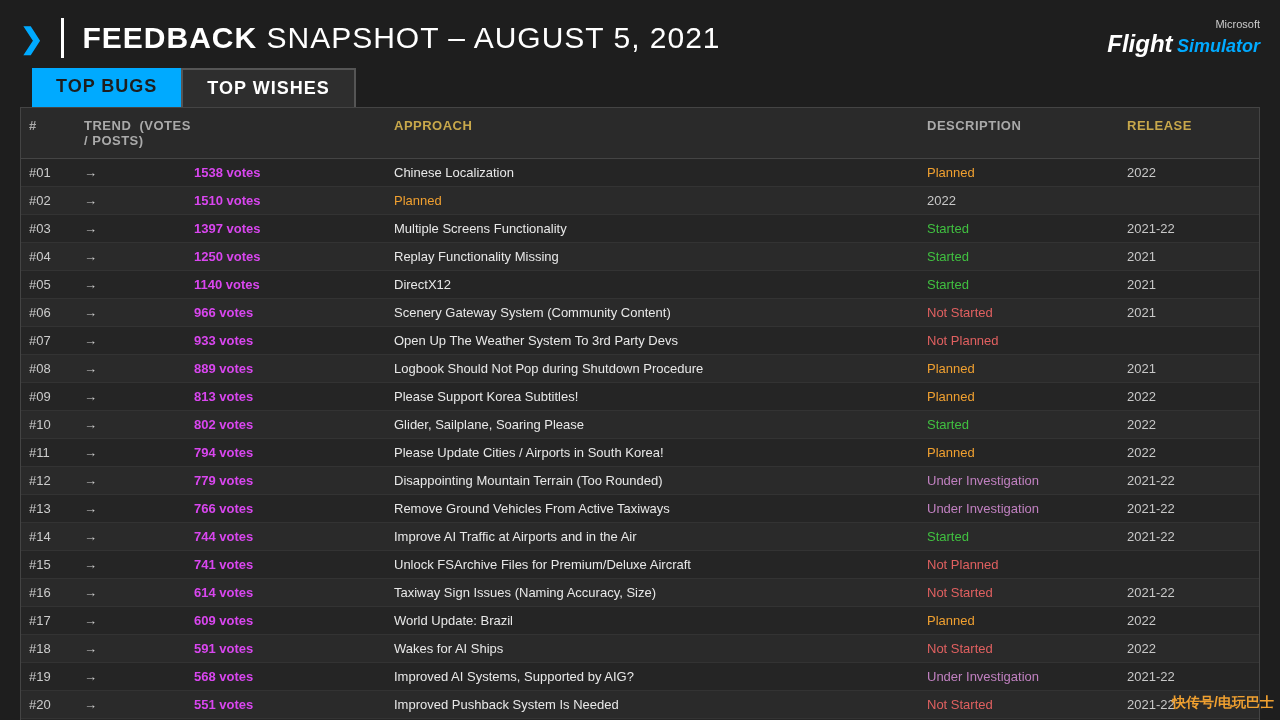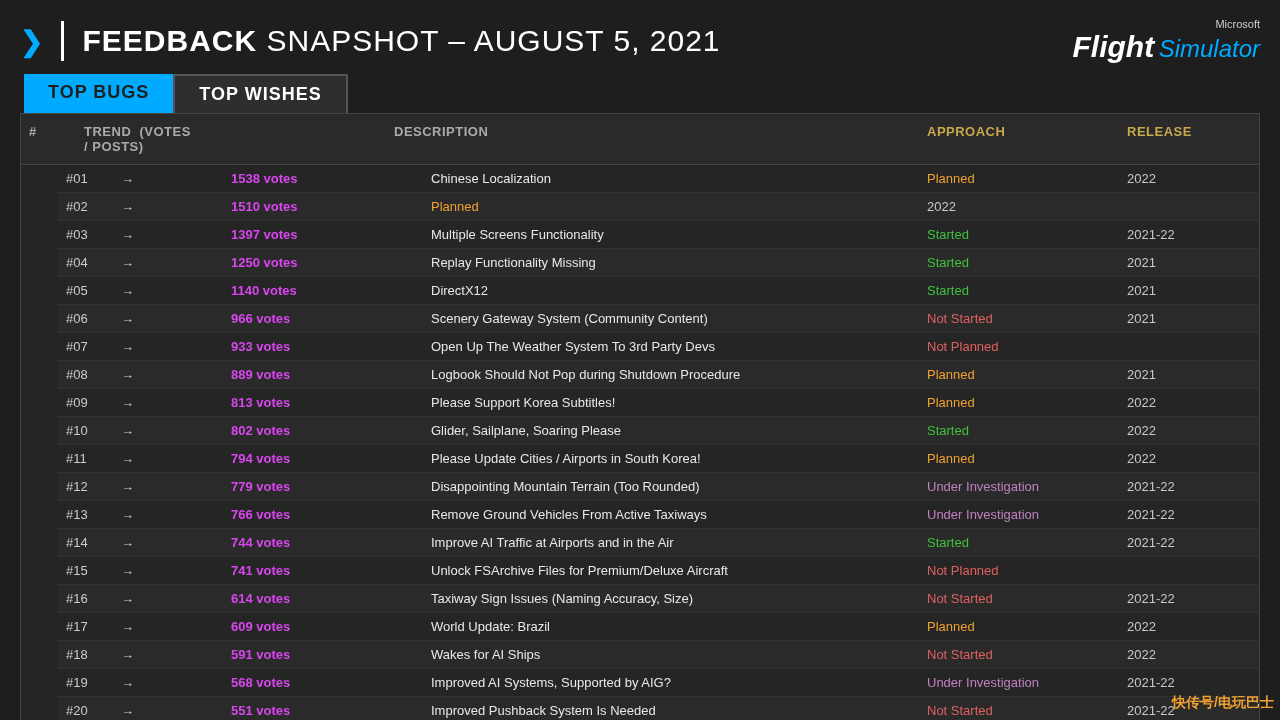--- a/index.html
+++ b/index.html
@@ -67,38 +67,38 @@
       text-align: right;
     }
 
     .logo-microsoft {
       font-size: 11px;
       color: #ccc;
       display: block;
     }
 
     .logo-flight {
-      font-size: 30px;
+      font-size: 24px;
       font-style: italic;
       font-weight: 700;
       color: #fff;
       text-align: center;
     }
 
     .logo-sim {
-      font-size: 24px;
+      font-size: 18px;
       font-style: italic;
-      font-weight: 400;
+      font-weight: 700;
       color: #00aaff;
     }
 
     
     .tabs-row {
       display: flex;
-      padding: 0 24px;
+      padding: 0 32px;
       margin-bottom: 0;
     }
 
     .tab {
       padding: 8px 24px;
       font-size: 18px;
       font-weight: 700;
       cursor: pointer;
       letter-spacing: 1px;
     }
@@ -143,21 +143,20 @@
       color: #aaa;
     }
 
     
     .table-row {
       display: grid;
       grid-template-columns: 55px 110px 200px 1fr 200px 140px;
       padding: 4px 0;
       border-bottom: 1px solid #333;
       align-items: center;
-      margin-left: 37px;
     }
 
     .table-row:nth-child(even) {
       background: #2a2a2a;
     }
 
     .table-row:nth-child(odd) {
       background: #252525;
     }
 
@@ -238,22 +237,22 @@
     <div class="tab tab-bugs">TOP BUGS</div>
     <div class="tab tab-wishes">TOP WISHES</div>
   </div>
 
   <div class="table-container">
 
     <div class="table-header">
       <div class="col-header white">#</div>
       <div class="col-header white">TREND&nbsp;&nbsp;(VOTES / POSTS)</div>
       <div class="col-header white"></div>
+      <div class="col-header">APPROACH</div>
       <div class="col-header white">DESCRIPTION</div>
-      <div class="col-header">APPROACH</div>
       <div class="col-header">RELEASE</div>
     </div>
 
     <div id="table-body">
         <div class="table-row">
       <div class="cell cell-num">#01</div>
       <div class="cell cell-trend">→</div>
       <div class="cell cell-votes">1538 votes</div>
       <div class="cell cell-desc">Chinese Localization</div>
       <div class="cell approach-planned">Planned</div>

